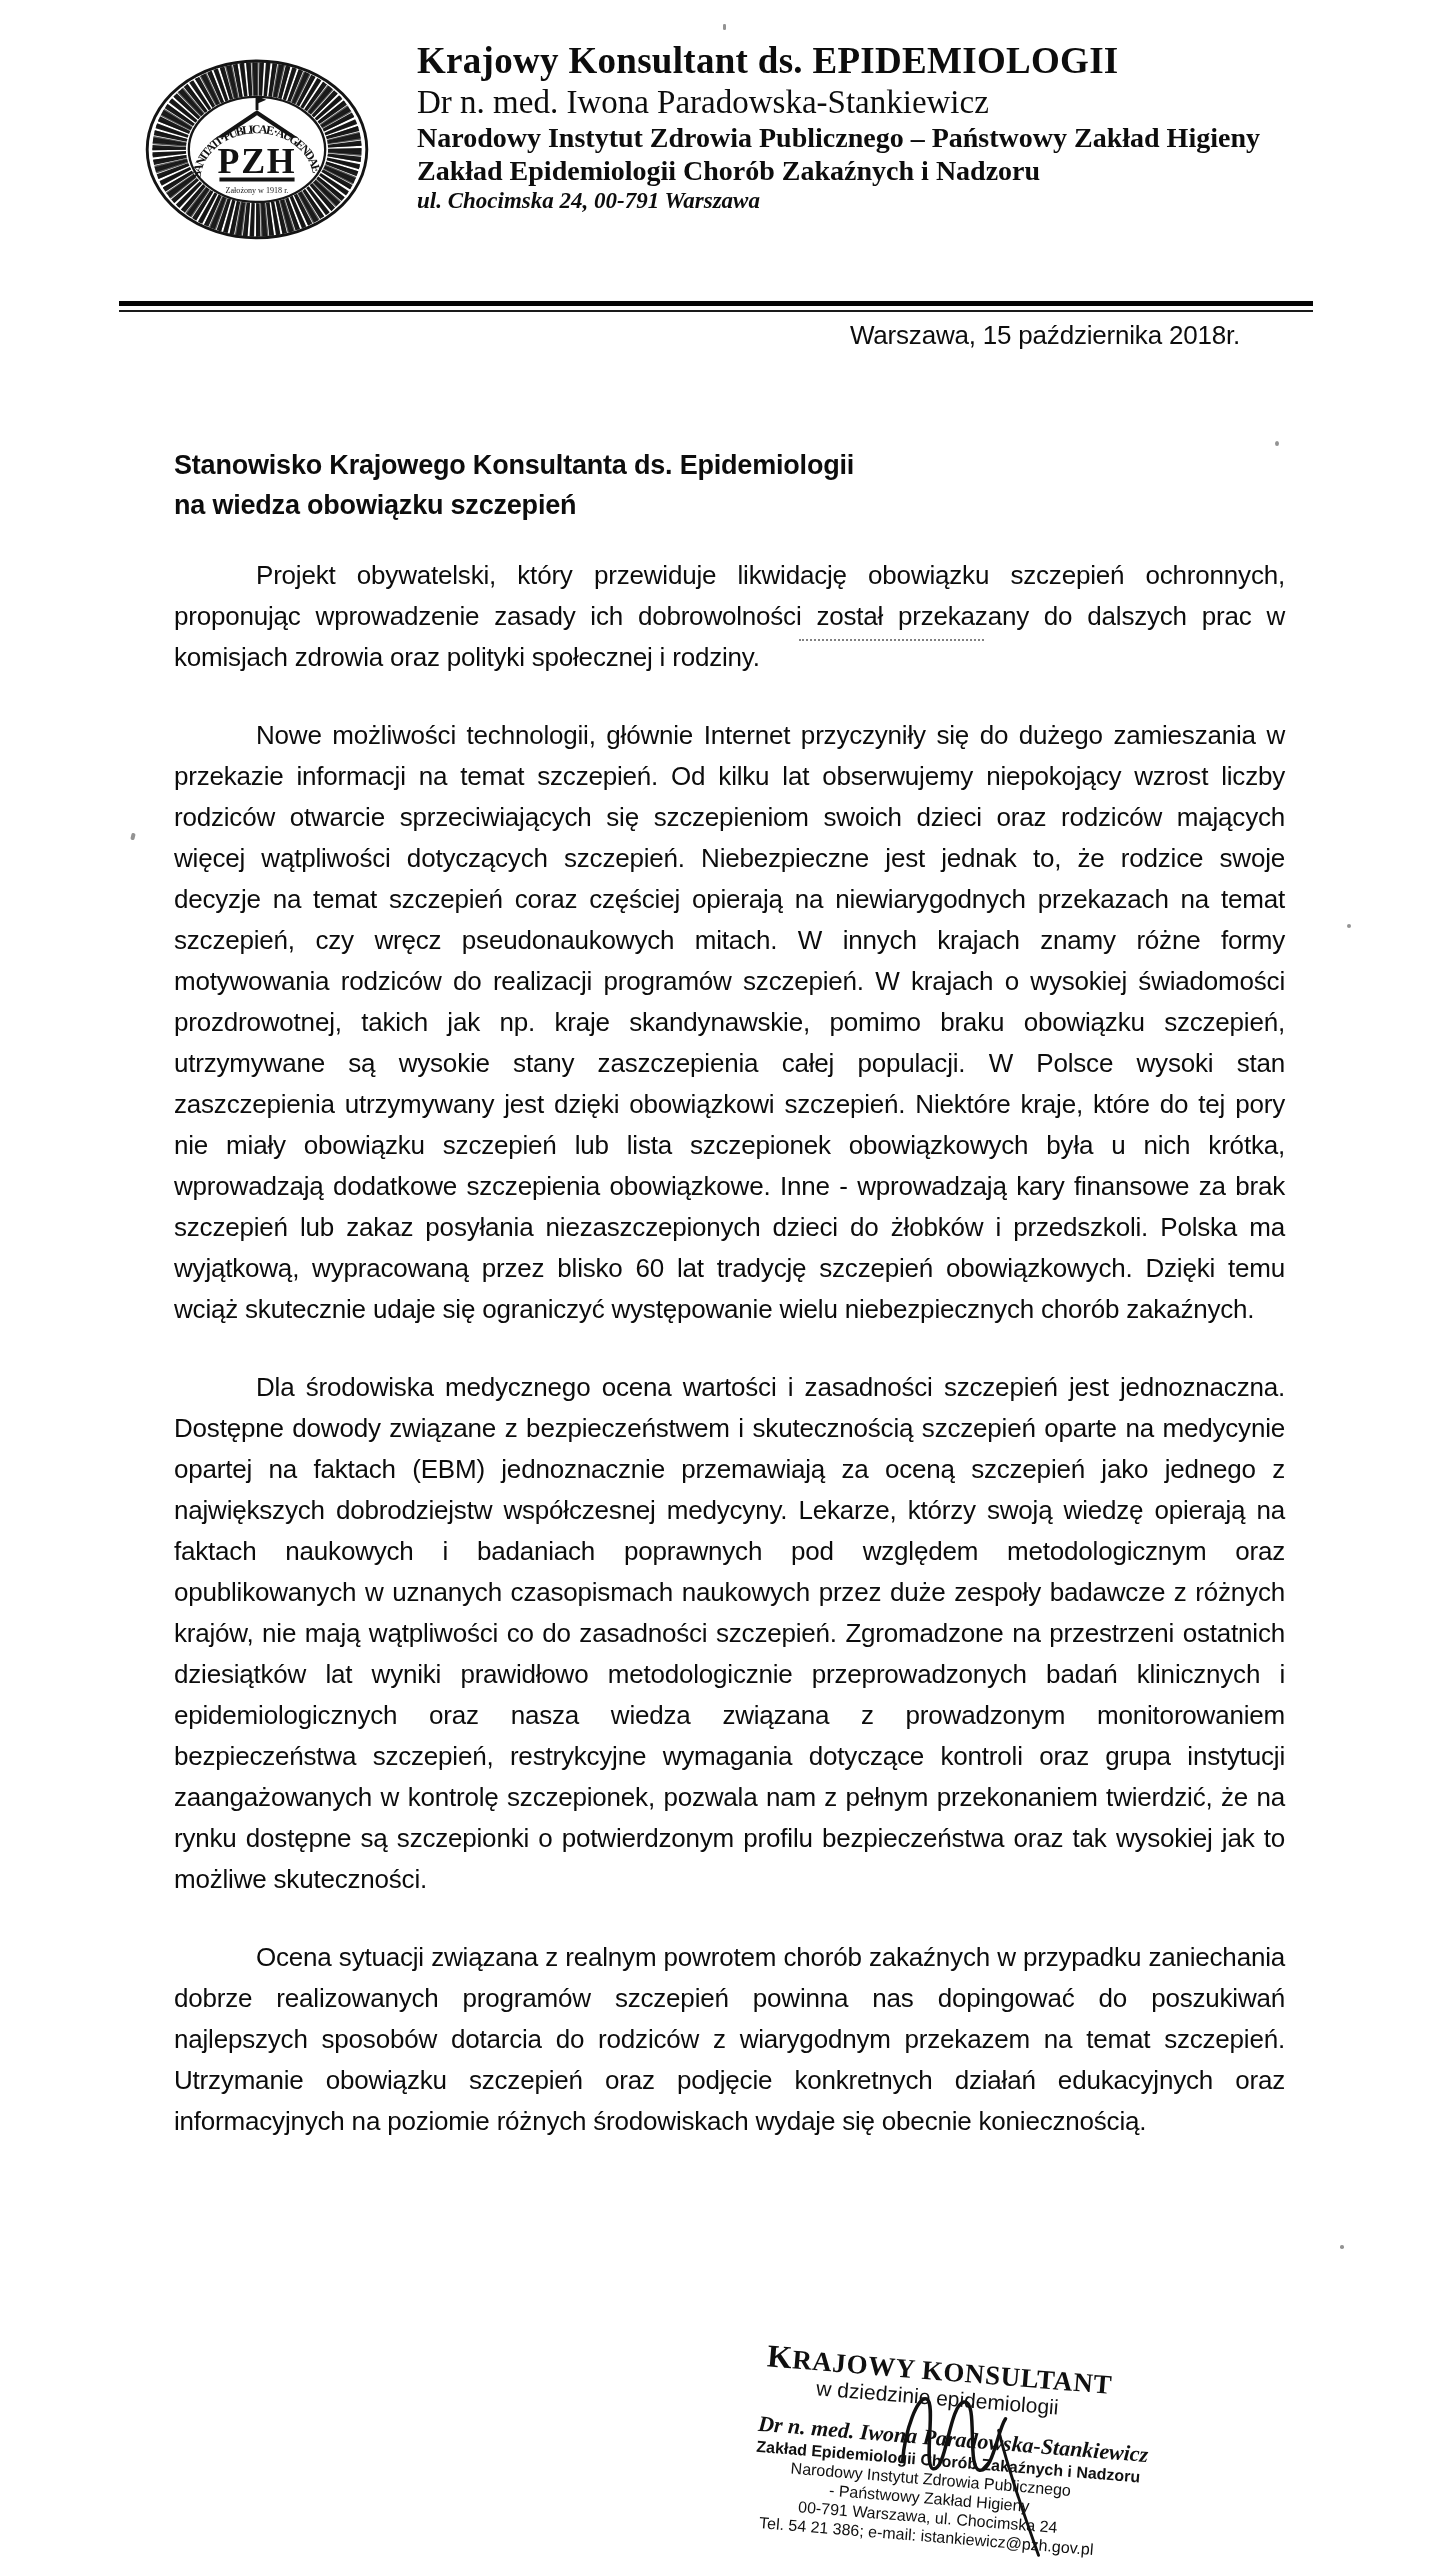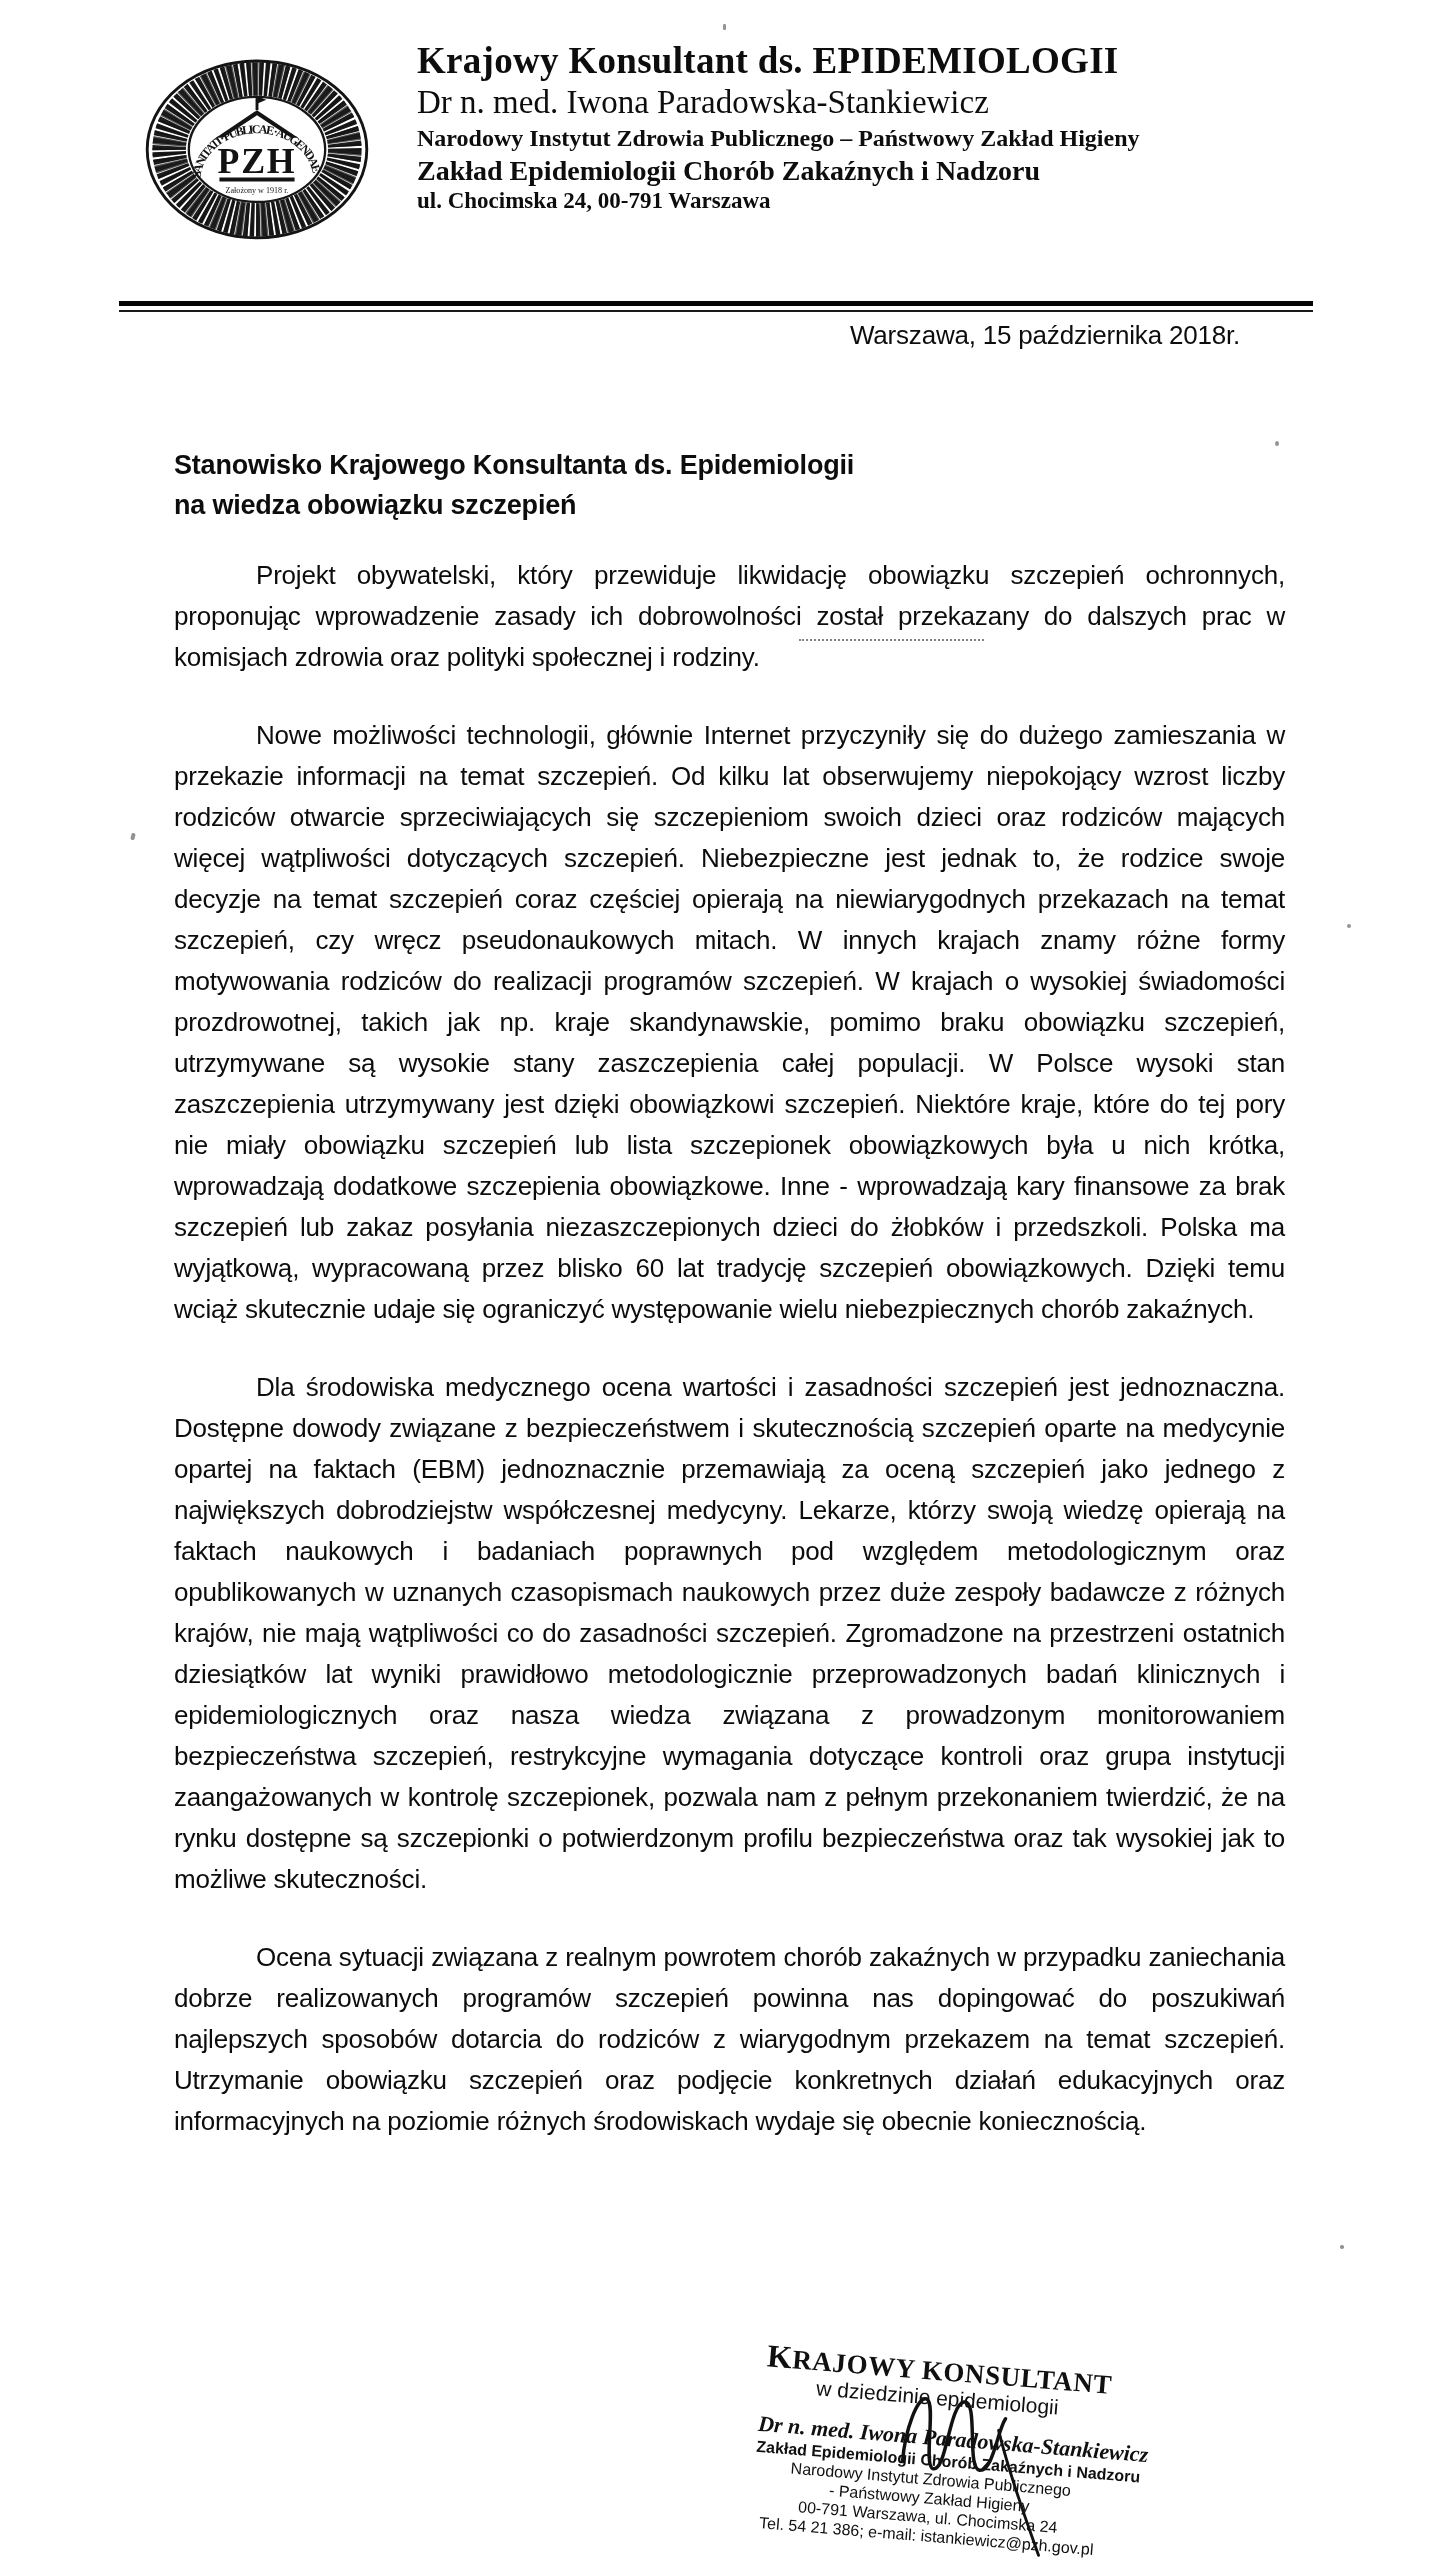--- a/index.html
+++ b/index.html
@@ -7,23 +7,23 @@
         color:#0d0d0d;font-family:"Liberation Sans",sans-serif;overflow:hidden;}
 
   
   .seal{position:absolute;left:142px;top:58px;}
 
   
   .letterhead{position:absolute;left:417px;top:39px;width:880px;
               font-family:"Liberation Serif",serif;color:#0d0d0d;}
   .lh1{font-size:37px;font-weight:700;line-height:44px;letter-spacing:0.3px;}
   .lh2{font-size:33px;font-weight:400;line-height:38px;}
-  .lh3{font-size:24px;font-weight:700;line-height:34px;}
+  .lh3{font-size:28px;font-weight:700;line-height:34px;}
   .lh4{font-size:28px;font-weight:700;line-height:31px;}
-  .lh5{font-size:23px;font-weight:700;line-height:29px;}
+  .lh5{font-size:23px;font-weight:700;line-height:29px;font-style:italic;}
   .lh6{font-size:24px;font-weight:700;line-height:28px;}
   .it{font-style:italic;}
 
   
   .rule-a{position:absolute;left:119px;top:301px;width:1194px;height:5.2px;background:#050505;}
   .rule-b{position:absolute;left:119px;top:310px;width:1194px;height:2.3px;background:#1a1a1a;}
 
   
   .dateline{position:absolute;right:191px;top:320px;font-size:26px;letter-spacing:-0.2px;margin-left:32px;}
 

